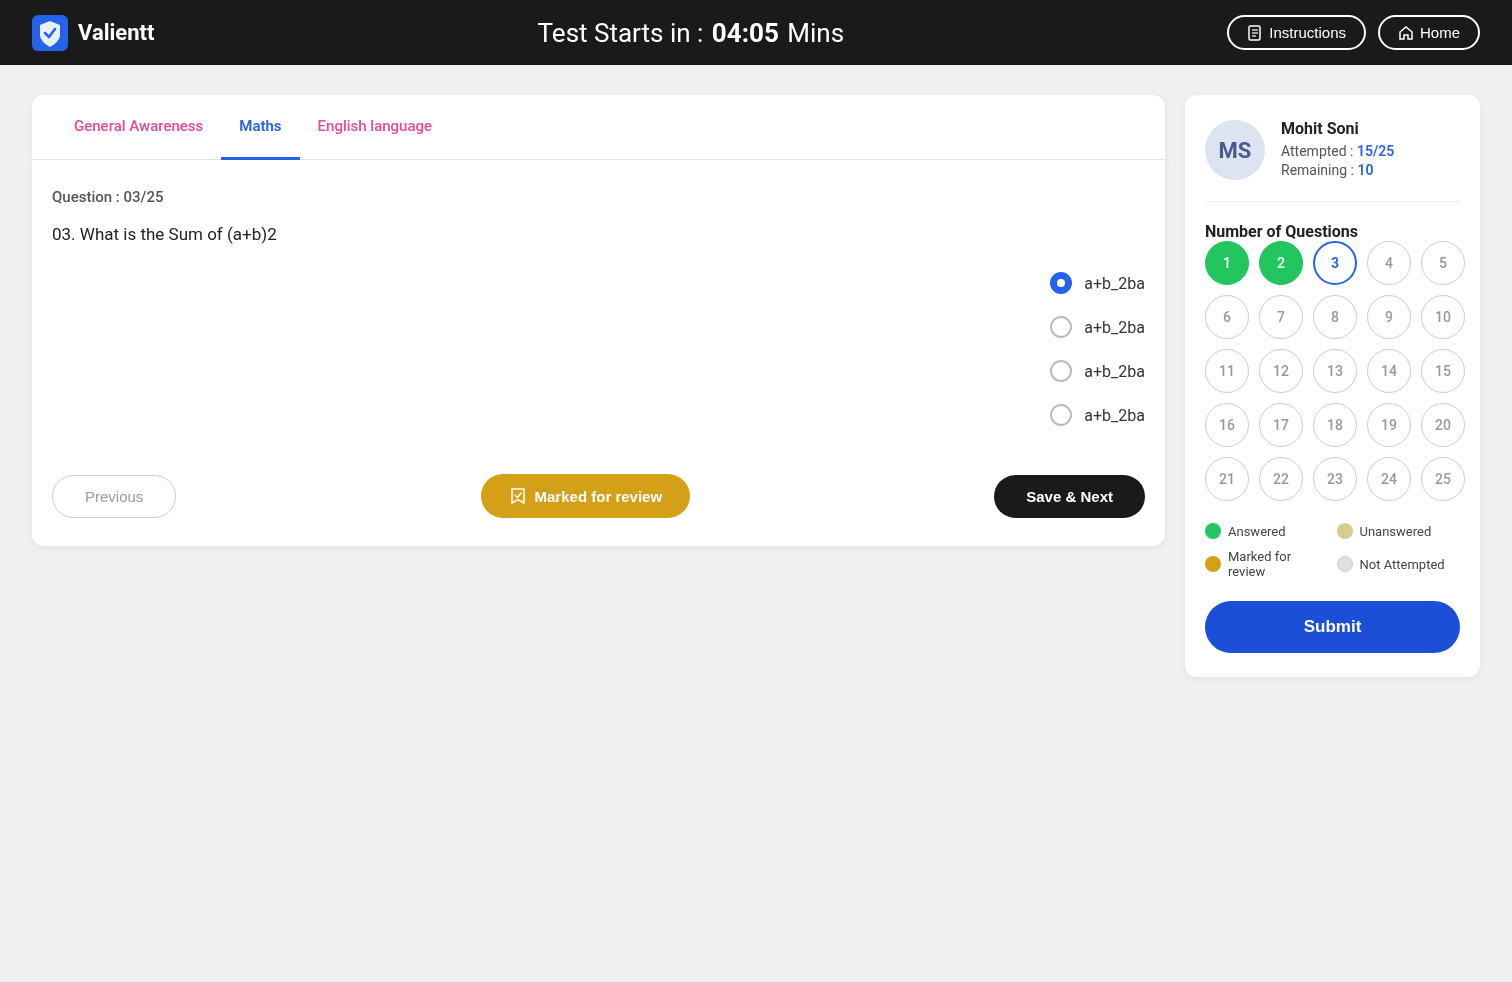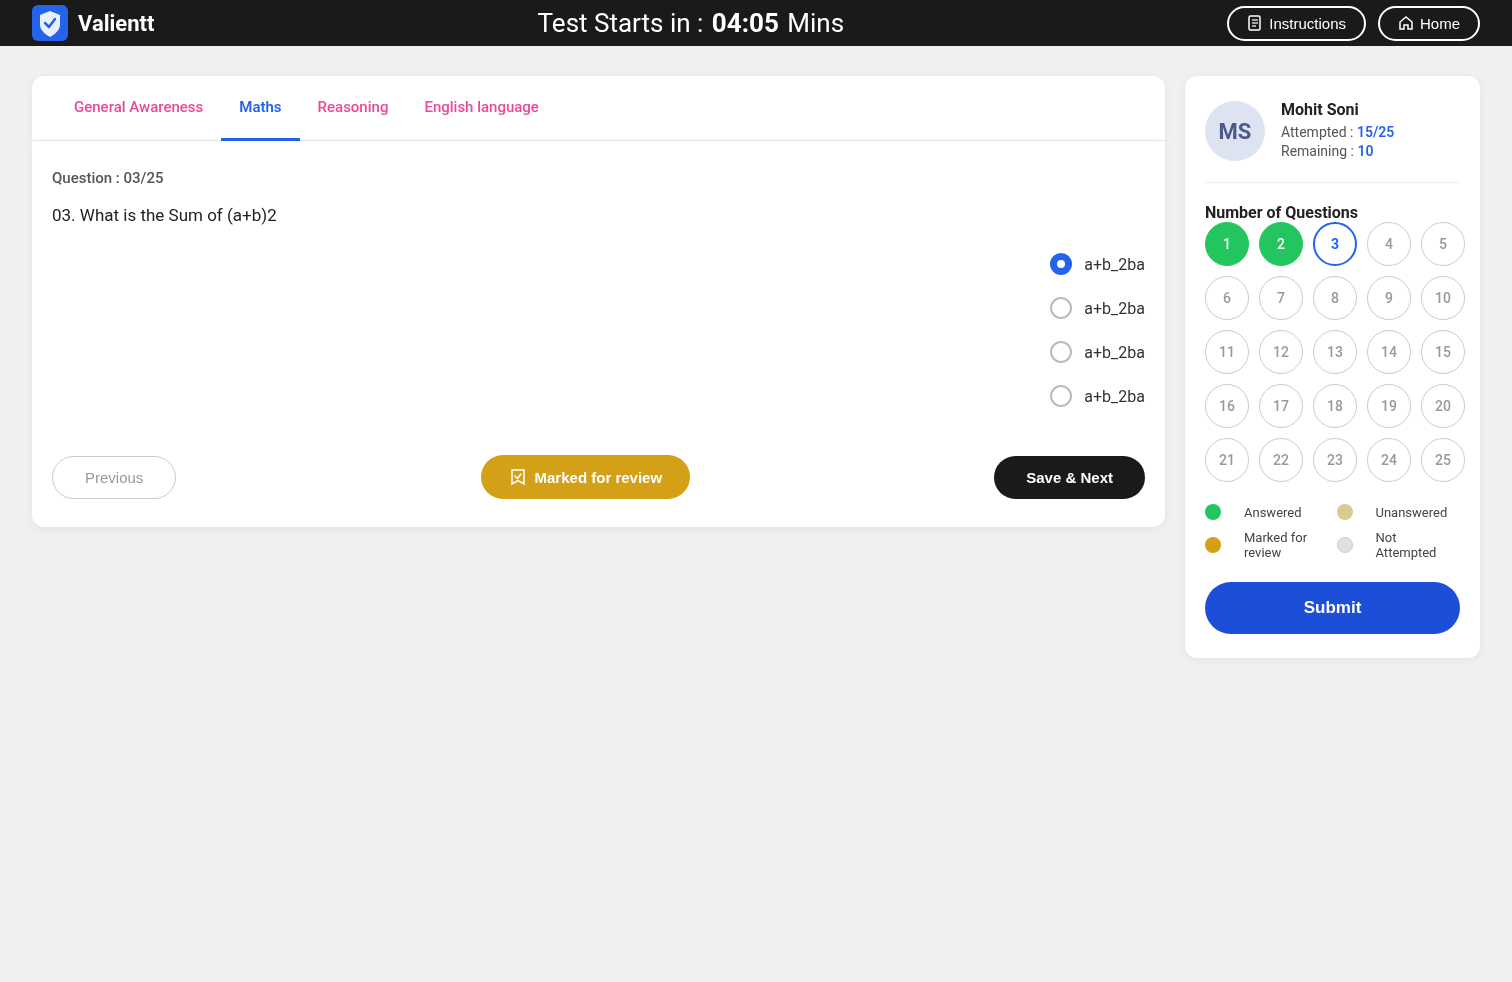--- a/index.html
+++ b/index.html
@@ -6,21 +6,21 @@
     body { font-family: -apple-system, BlinkMacSystemFont, 'Segoe UI', Roboto, sans-serif; background: #f0f0f0; min-height: 982px; }
 
     
     .header {
       background: #1a1a1a;
       color: white;
       display: flex;
       align-items: center;
       justify-content: space-between;
       padding: 17px 32px;
-      height: 46px;
+      height: 65px;
     }
     .logo {
       display: flex;
       align-items: center;
       gap: 10px;
     }
     .logo-icon {
       width: 36px;
       height: 36px;
     }
@@ -292,21 +292,21 @@
     
     .legend {
       display: grid;
       grid-template-columns: 1fr 1fr;
       gap: 10px 8px;
       margin-bottom: 22px;
     }
     .legend-item {
       display: flex;
       align-items: center;
-      gap: 23px;
+      gap: 7px;
       font-size: 13px;
       color: #444;
     }
     .legend-dot {
       width: 16px;
       height: 16px;
       border-radius: 50%;
       flex-shrink: 0;
     }
     .legend-dot.green { background: #22c55e; }
@@ -368,23 +368,20 @@
   <div class="left-panel">
 
     <div class="tabs-card">
       <div class="tab">
         <span>General Awareness</span>
       </div>
       <div class="tab active">
         <span>Maths</span>
       </div>
       <div class="tab">
-        <span>Reasoning</span>
-      </div>
-      <div class="tab">
         <span>English language</span>
       </div>
     </div>
 
     <div class="question-card">
       <div class="question-number">Question : 03/25</div>
       <div class="question-text">03. What is the Sum of (a+b)2</div>
 
       <div class="options">
 

